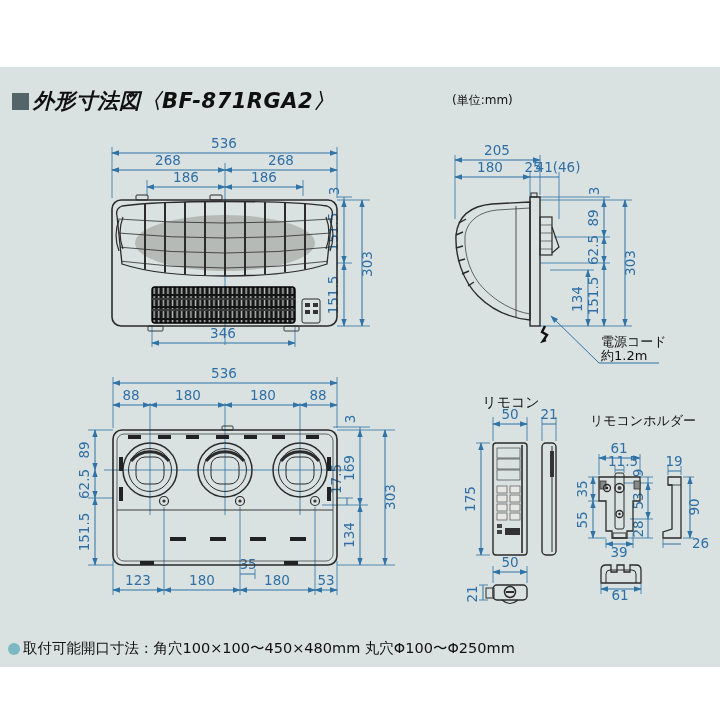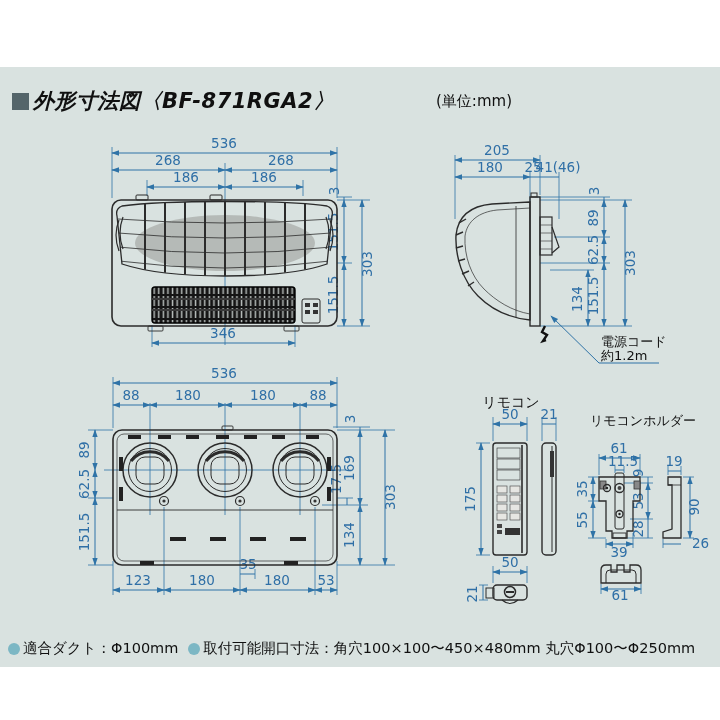--- a/index.html
+++ b/index.html
@@ -2,21 +2,21 @@
 <html><head>
 <meta charset="utf-8">
 <style>
   html,body{margin:0;padding:0;}
   body{width:720px;height:720px;background:#ffffff;position:relative;overflow:hidden;
        font-family:"DejaVu Sans","Liberation Sans",sans-serif;}
   .panel{position:absolute;left:0;top:67px;width:720px;height:600px;background:#d9e2e0;}
   .title-row{position:absolute;left:12px;top:87px;display:flex;align-items:center;gap:4px;font-style:italic;}
   .title-sq{width:17px;height:17px;background:#54656a;display:inline-block;}
   .title-text{font-size:21px;font-weight:bold;color:#101010;letter-spacing:.5px;}
-  .unit-label{position:absolute;left:436px;top:92px;font-size:15px;color:#101010;}
+  .unit-label{position:absolute;left:452px;top:92px;font-size:12px;color:#101010;}
   .footer{position:absolute;left:8px;top:639px;width:710px;font-size:14.5px;color:#101010;
           display:flex;gap:10px;align-items:center;white-space:nowrap;}
   .note{display:flex;align-items:center;gap:3px;}
   .bullet{width:12px;height:12px;border-radius:50%;background:#7cb7c4;display:inline-block;flex:none;}
   svg{position:absolute;left:0;top:67px;}
   .e{stroke:#2f73a7;stroke-width:.8;}
   .d{stroke:#2f73a7;stroke-width:1;marker-start:url(#ar);marker-end:url(#ar);}
   .s{stroke:#2f73a7;stroke-width:1;}
   .k{stroke:#2b2b2b;fill:none;}
   text.t{fill:#2f6fa6;font-size:13.5px;text-anchor:middle;font-family:"DejaVu Sans","Liberation Sans",sans-serif;}
@@ -428,19 +428,15 @@
       <line class="k" x1="668" y1="418" x2="681" y2="418" stroke-width=".8"></line>
       <path class="k" d="M601,516 L601,503 Q601,498 606,498 L611,498 L611,505 L617,505 L617,498 L624,498 L624,505 L630,505 L630,498 L636,498 Q641,498 641,503 L641,516 Z" fill="#efefec" stroke-width="1.3"></path>
       <path class="k" d="M606,516 L606,507 Q606,503 610,503 L632,503 Q636,503 636,507 L636,516" stroke-width="1" stroke="#555"></path>
     </g>
   </g>
 </svg>
 
 <div class="footer">
   <span class="note">
     <span class="bullet"></span>
-    <span>適合ダクト：Φ100mm</span>
-  </span>
-  <span class="note">
-    <span class="bullet"></span>
     <span>取付可能開口寸法：角穴100×100〜450×480mm 丸穴Φ100〜Φ250mm</span>
   </span>
 </div>
 
 </body></html>

